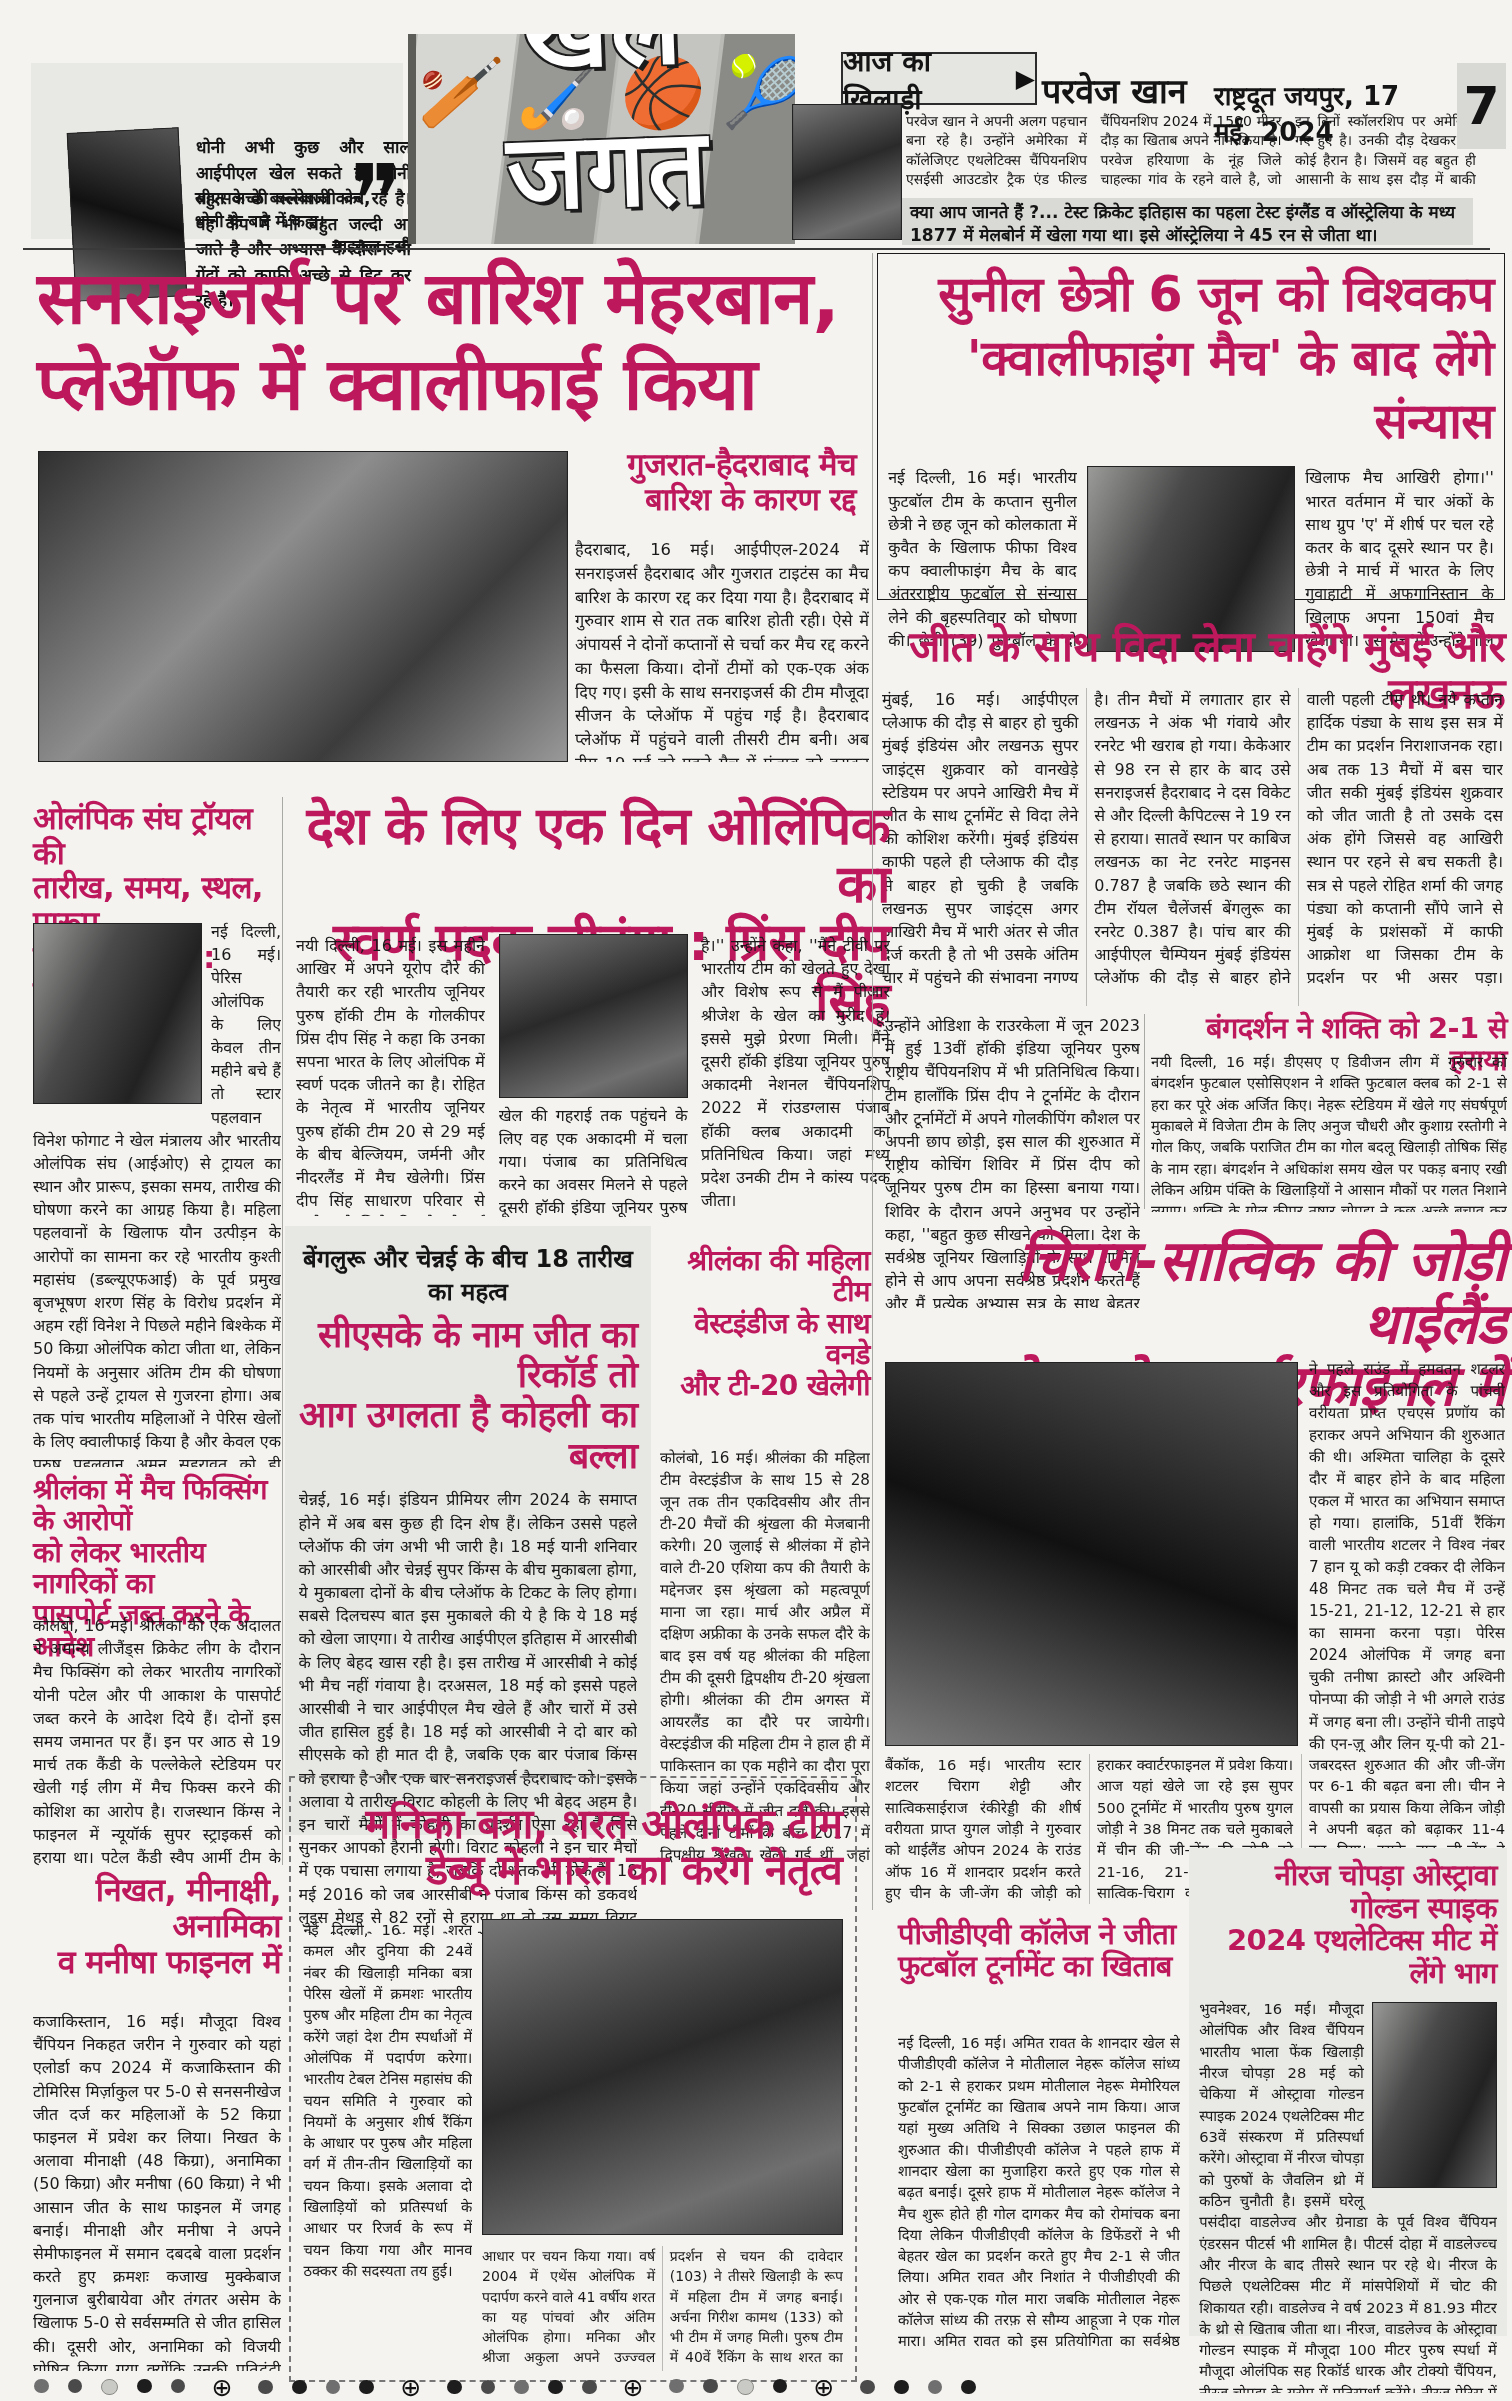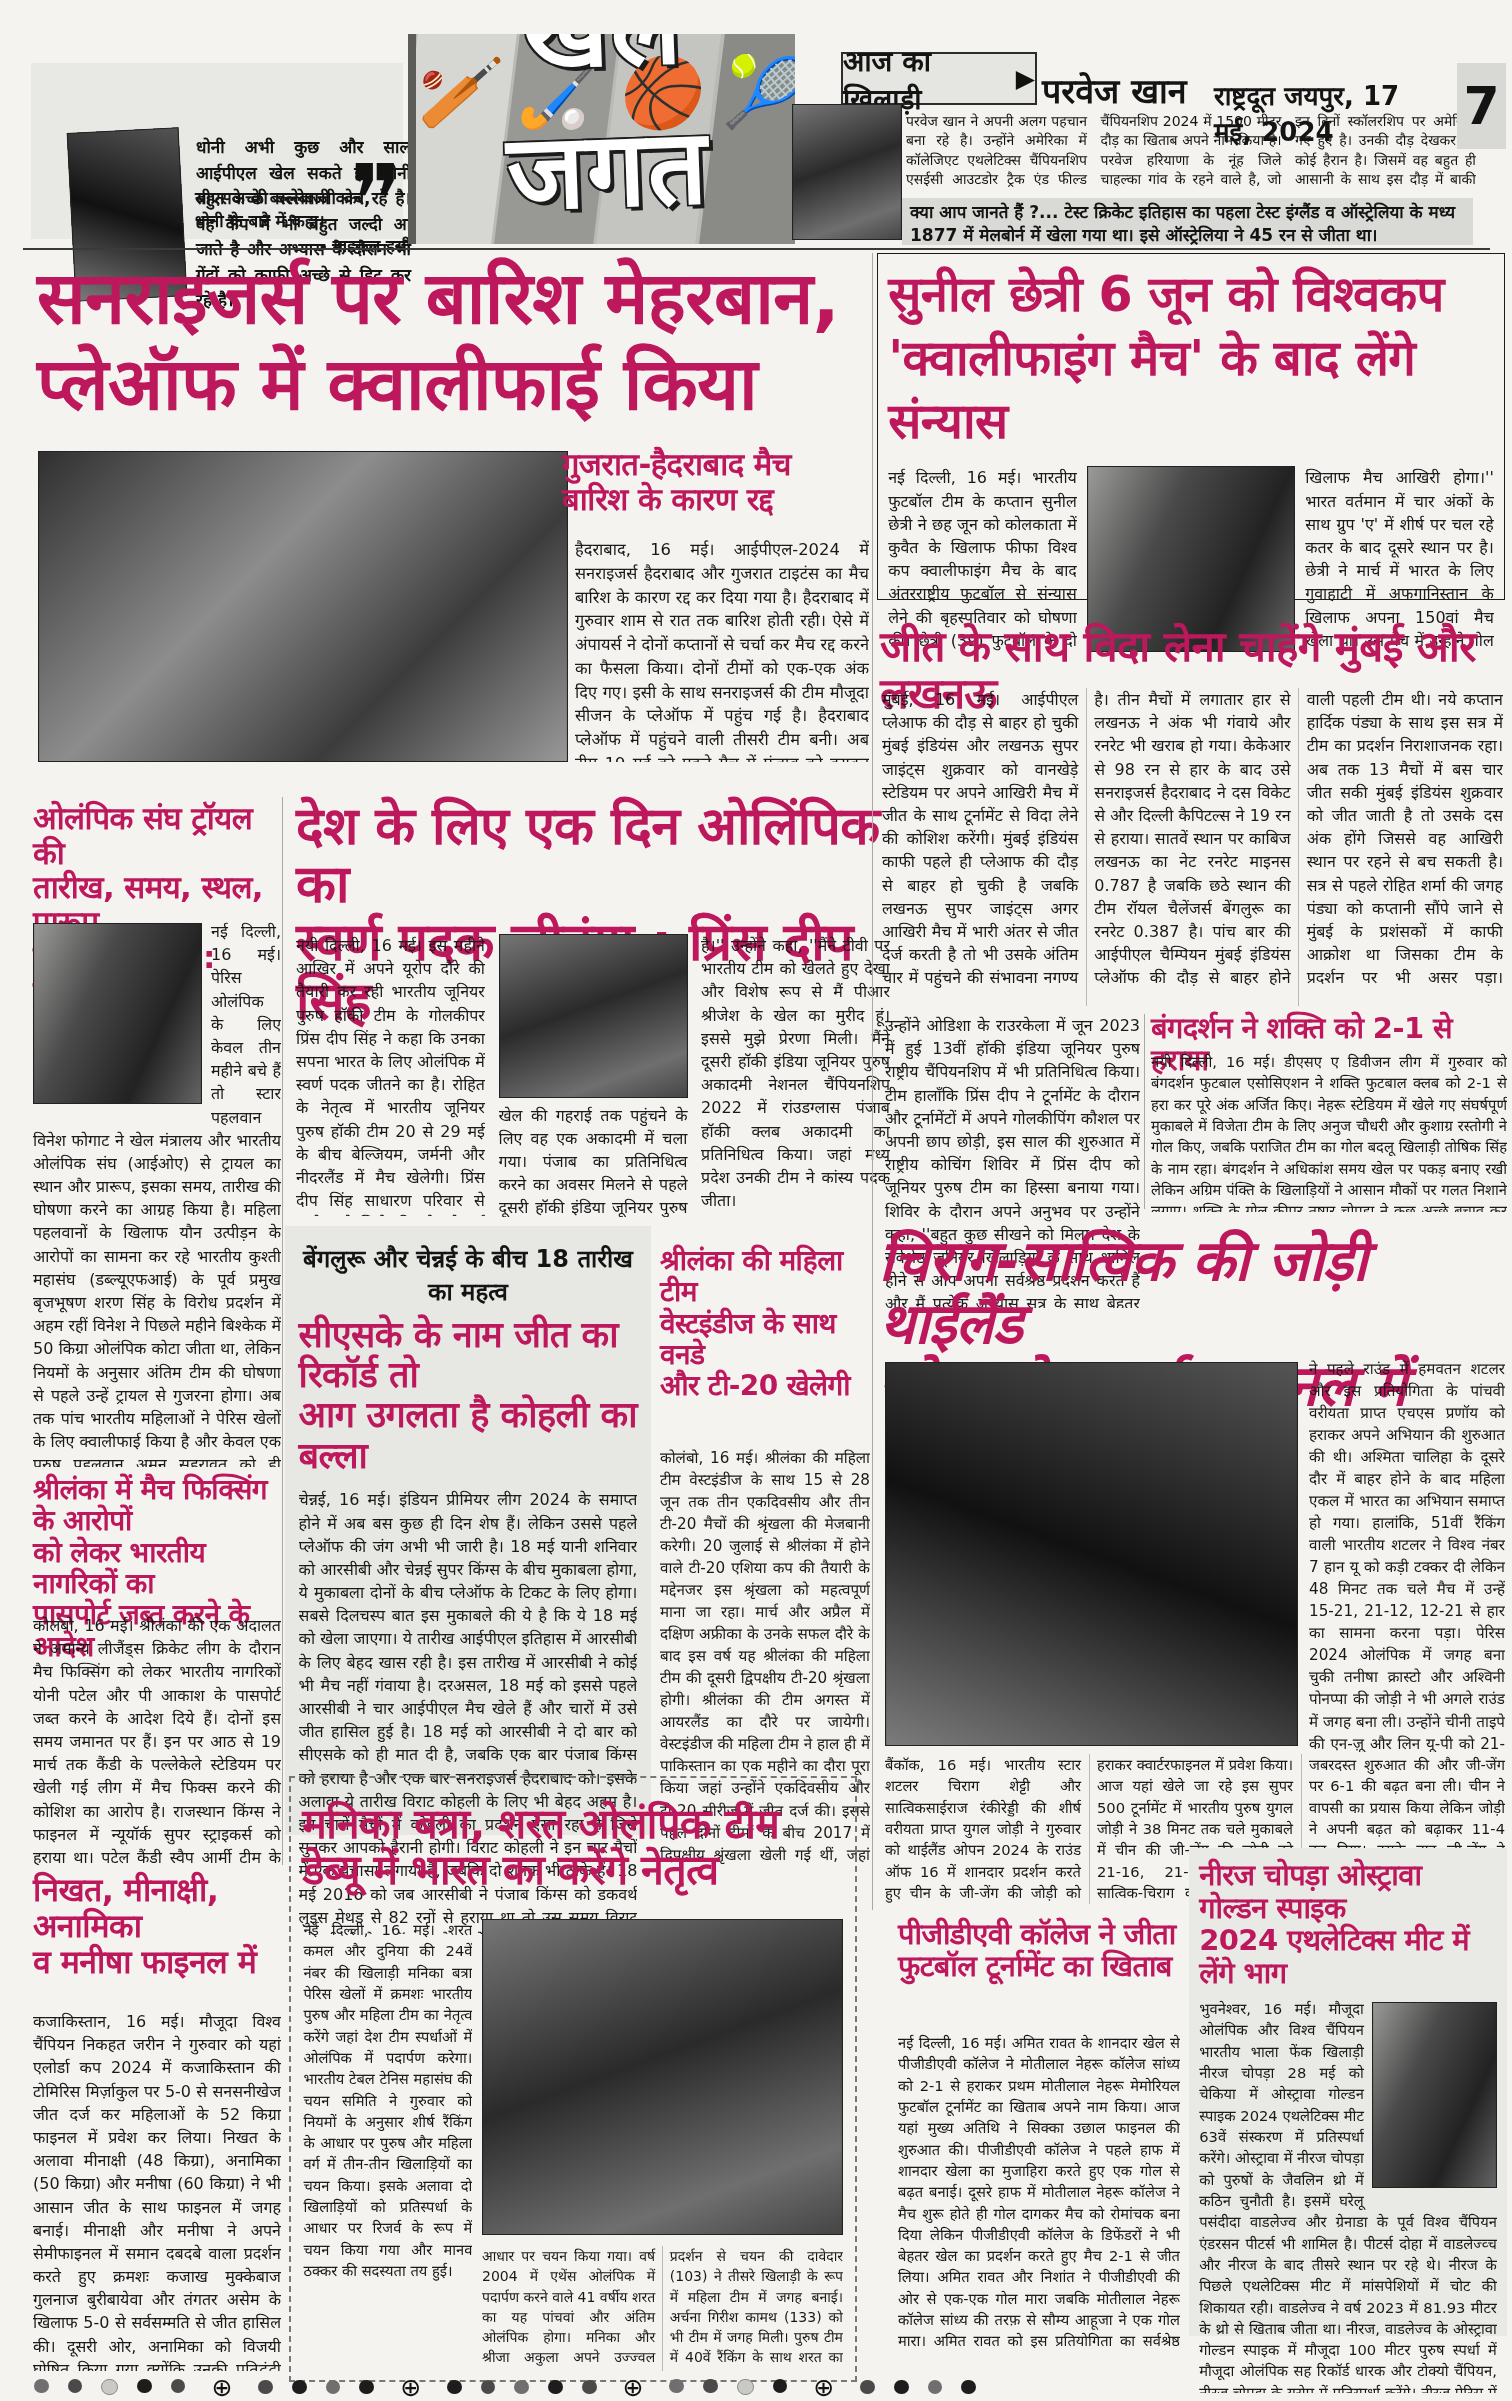--- a/index.html
+++ b/index.html
@@ -1,20 +1,20 @@
 <!DOCTYPE html>
 <html style="font-size:9px"><head>
 <meta charset="utf-8">
 <style>
   html,body{margin:0;padding:0;background:#c9c9c6;}
   .page{position:relative;width:1512px;height:2401px;background:#f4f3f0;overflow:hidden;
         font-family:"DejaVu Sans",sans-serif;color:#141414;}
   .abs{position:absolute;}
   .hl{font-weight:bold;color:#be185d;line-height:1.12;white-space:pre-line;letter-spacing:-0.6px;}
-  .ctr{text-align:left;}
+  .ctr{text-align:right;}
   .body{font-size:16px;line-height:1.45;text-align:justify;overflow:hidden;color:#191919;}
   .cols3{column-count:3;column-gap:16px;column-rule:0.6px solid #b9b9b5;}
   .cols2{column-count:2;column-gap:14.7px;column-rule:0.6px solid #b9b9b5;}
   .ph{background:linear-gradient(135deg,#2f2f2f 0%,#8d8d8d 40%,#3c3c3c 70%,#9a9a9a 100%);
       box-shadow:inset 0 0 0 1.1px #222;}
   .ph2{background:linear-gradient(160deg,#777 0%,#2a2a2a 45%,#6f6f6f 80%,#444 100%);}
   .ph3{background:linear-gradient(115deg,#9c9c9a 0%,#4a4a4a 35%,#222 70%,#666 100%);}
   .ph4{background:linear-gradient(200deg,#555 0%,#111 50%,#7c7c7c 100%);}
   .vr{width:1.1px;background:#a8a8a4;}
   .hr{height:1.7px;background:#3a3a3a;}

